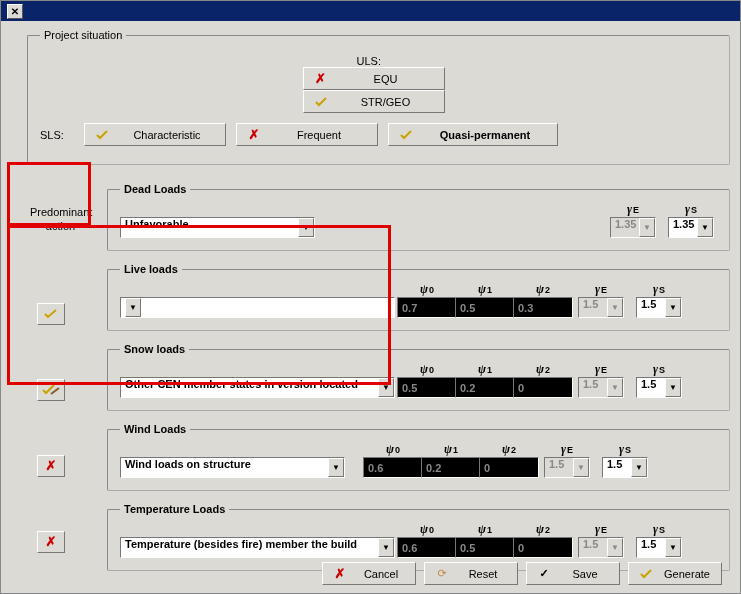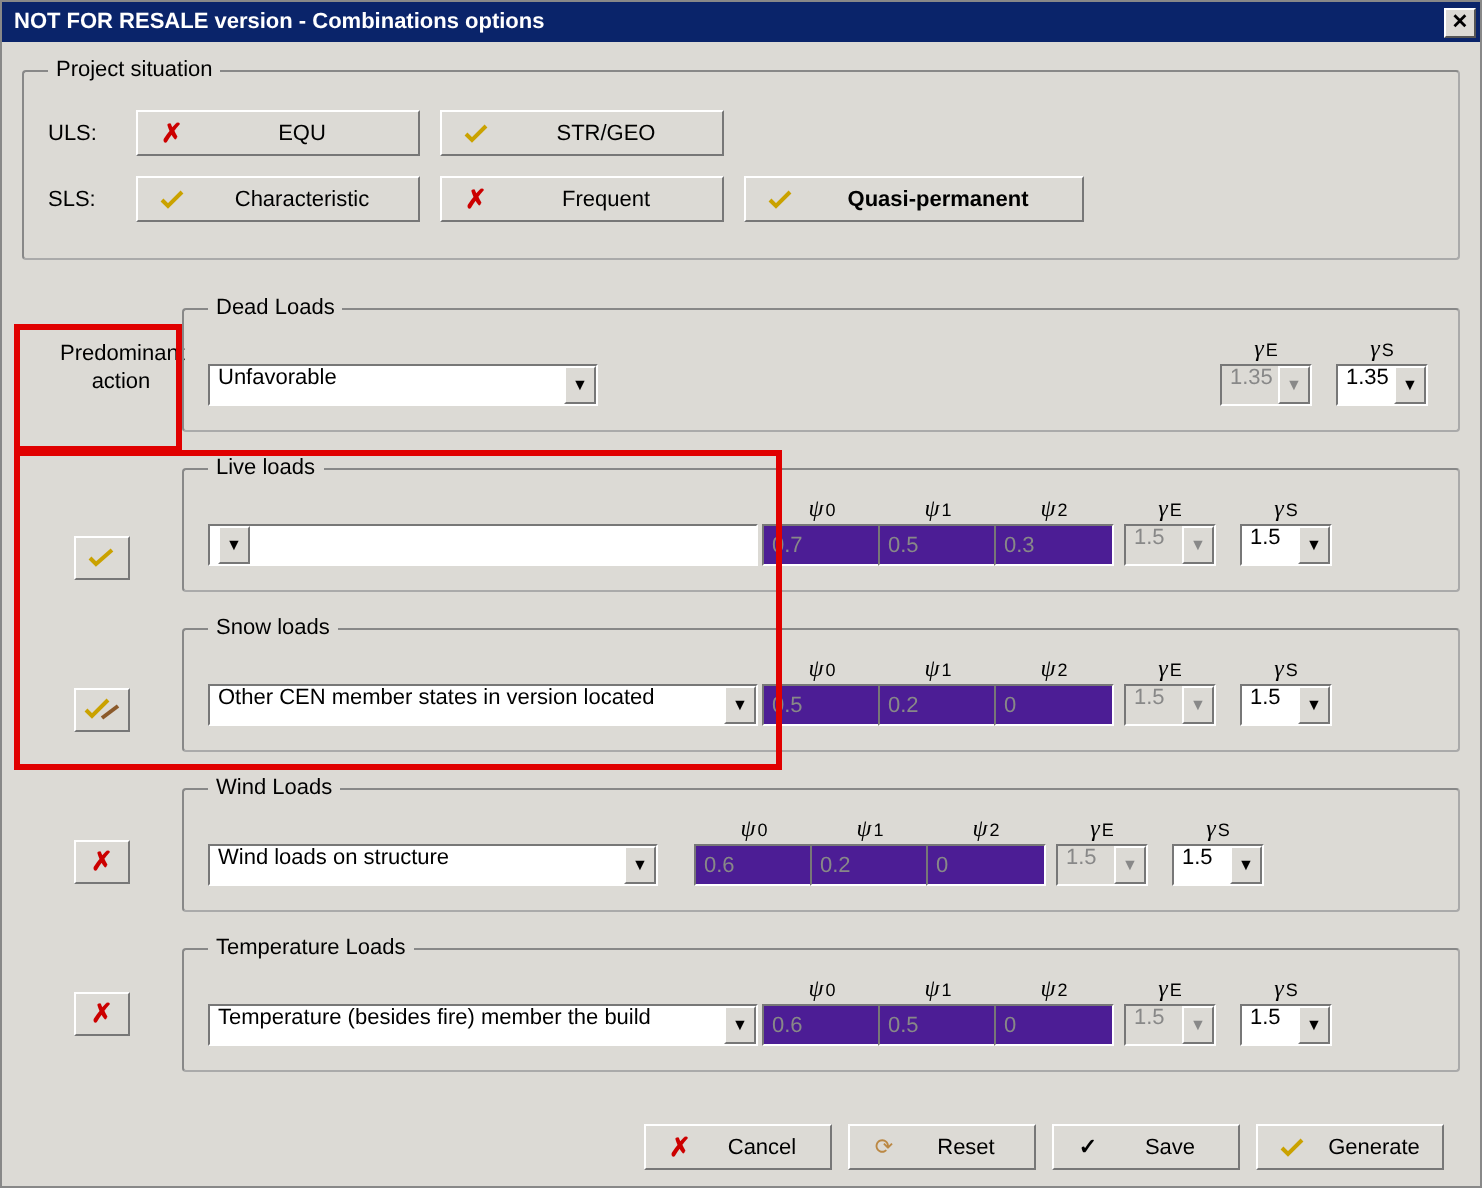--- a/index.html
+++ b/index.html
@@ -46,21 +46,21 @@
   .body {
     padding: 8px 10px 10px 10px;
     position: relative;
     height: calc(594px - 20px);
   }
   fieldset {
     border: 1px solid #aaa;
     border-top-color: #888;
     border-left-color: #888;
     border-radius: 2px;
-    margin: 0 0 10px 0;
+    margin: 0 0 10px 16px;
     padding: 10px 12px 14px 12px;
   }
   fieldset legend {
     font-size: 11px;
     color: #000;
     padding: 0 4px;
   }
   .row { display: flex; align-items: center; margin: 4px 0; }
   .label-col { width: 44px; }
   .btn {
@@ -107,20 +107,21 @@
   .pred-label {
     font-size: 11px;
     text-align: center;
     margin-top: 18px;
     line-height: 1.3;
     padding-left: 19px;
   }
   .load-fs {
     margin-bottom: 12px;
     padding: 8px 12px 12px 12px;
+    font-weight: bold;
   }
   .load-row {
     display: flex;
     align-items: flex-end;
     gap: 6px;
   }
   .dropdown {
     width: 195px;
     height: 21px;
     display: flex;
@@ -165,21 +166,21 @@
     display:flex;
     align-items:flex-end;
   }
   .param-lbl sub { font-size: 9px; font-style: normal; font-family: Tahoma, sans-serif; margin-left:1px; }
   .param-val {
     width: 60px; height: 21px;
     border-top:1px solid #777;
     border-left:1px solid #777;
     border-right:1px solid #fff;
     border-bottom:1px solid #fff;
-    background:#4c1d95;
+    background:#000000;
     color:#888;
     display:flex;
     align-items:center;
     padding:0 4px;
     font-size:11px;
   }
   .gap-flex { flex:1; }
   .check-cell {
     display:flex;
     align-items:center;
@@ -199,31 +200,30 @@
     gap: 8px;
   }
   .footer .btn { width: 94px; }
   svg.checkicon path { stroke: #caa200; stroke-width: 2; fill: none; }
 </style>
 </head>
 <body>
 
 <div class="window">
   <div class="titlebar">
-    <span>NOT FOR RESALE version - Combinations options</span>
     <div class="close-btn">
       <span>✕</span>
     </div>
   </div>
 
   <div class="body">
 
     <fieldset>
       <legend>Project situation</legend>
-      <div class="row" style="margin-bottom:10px;">
+      <div class="row" style="margin-bottom:10px;flex-direction:column;">
         <div class="label-col">ULS:</div>
         <div class="btn btn-uls">
           <span class="ico x-mark">✗</span>
           <span class="txt">EQU</span>
         </div>
         <div class="btn btn-uls">
           <span class="ico">
             <svg class="checkicon" width="14" height="12">
                 <path d="M2 6 L5 9 L12 2"></path>
               </svg>

